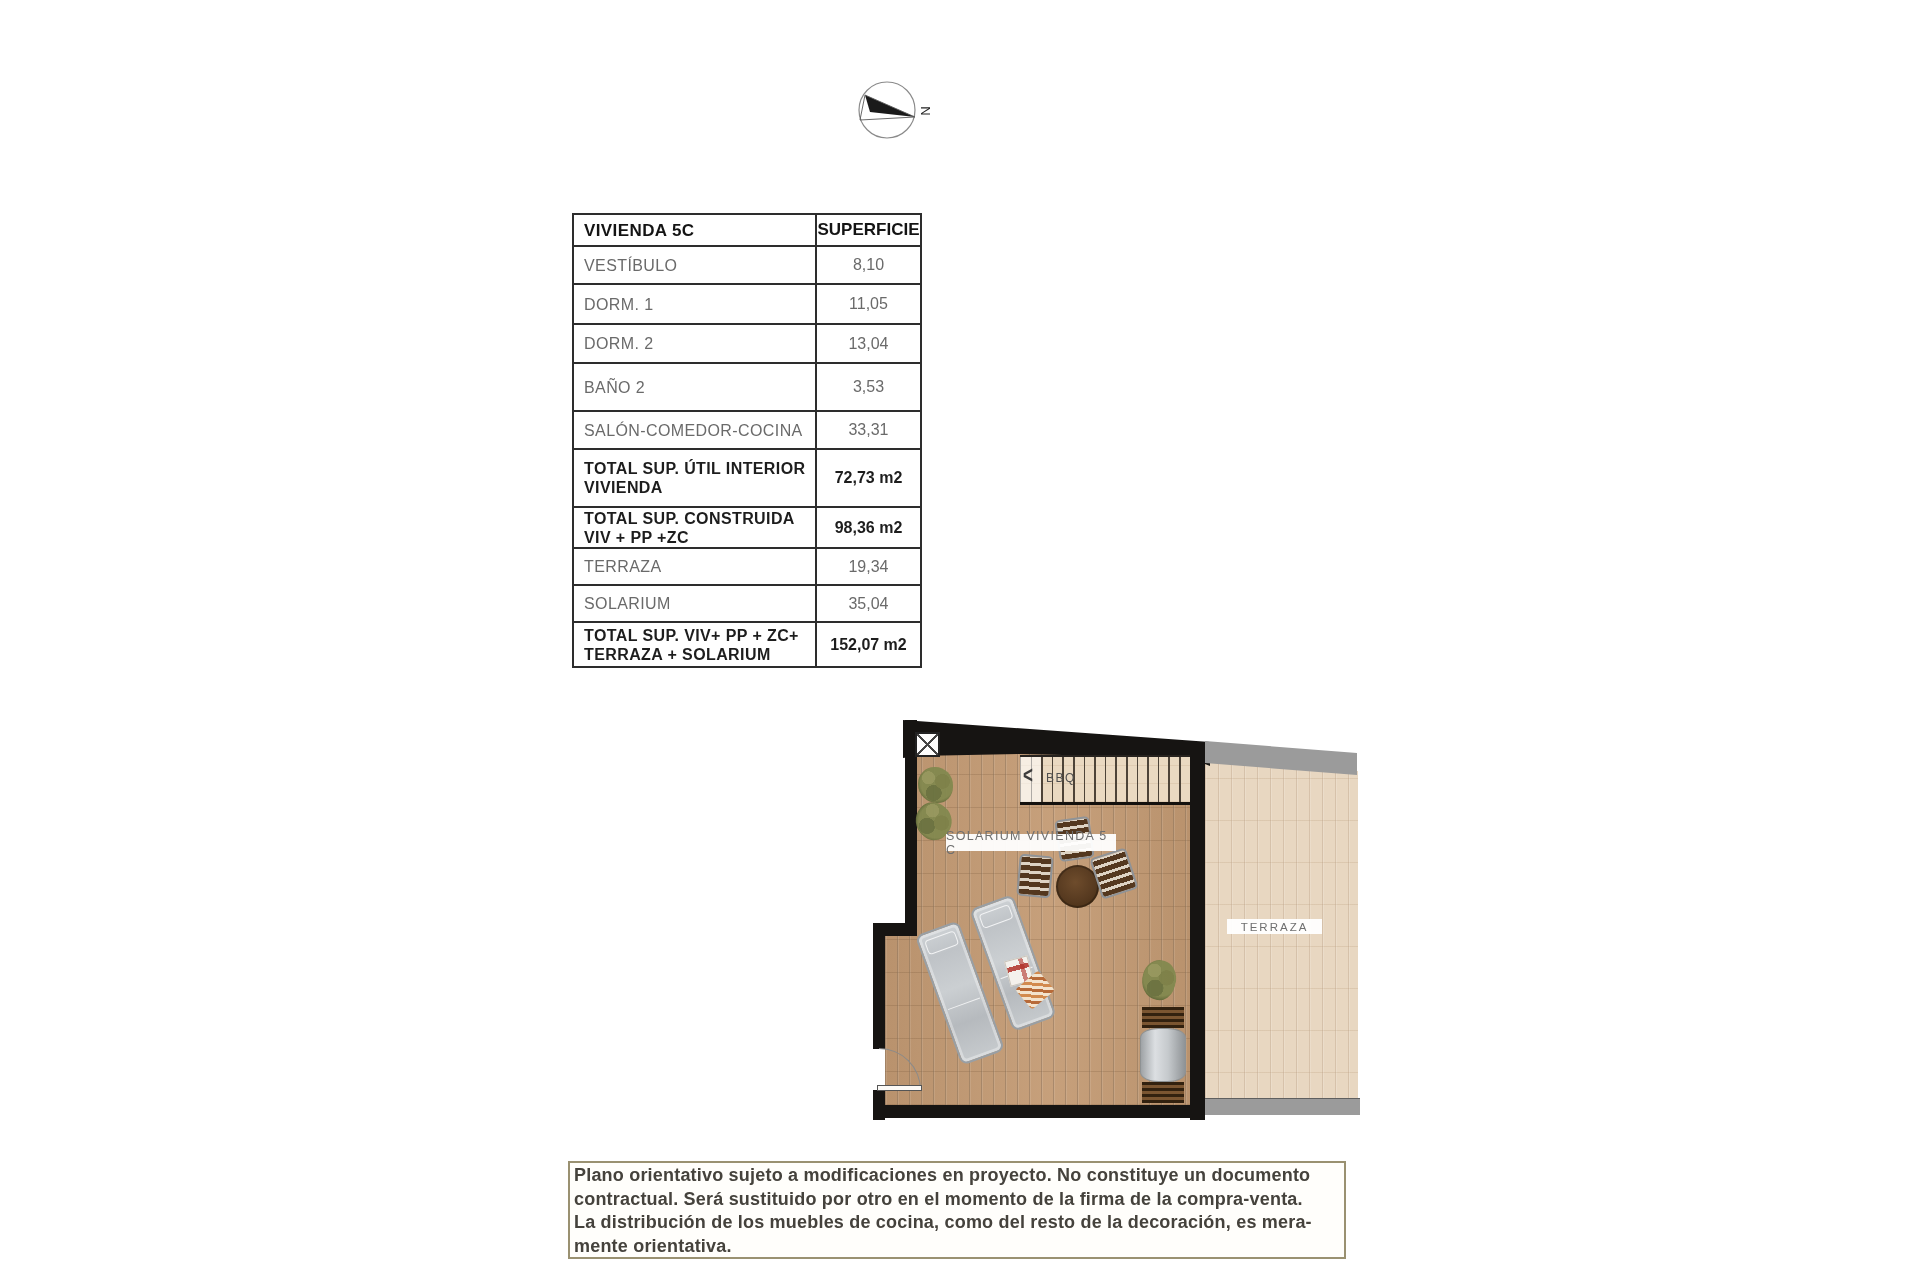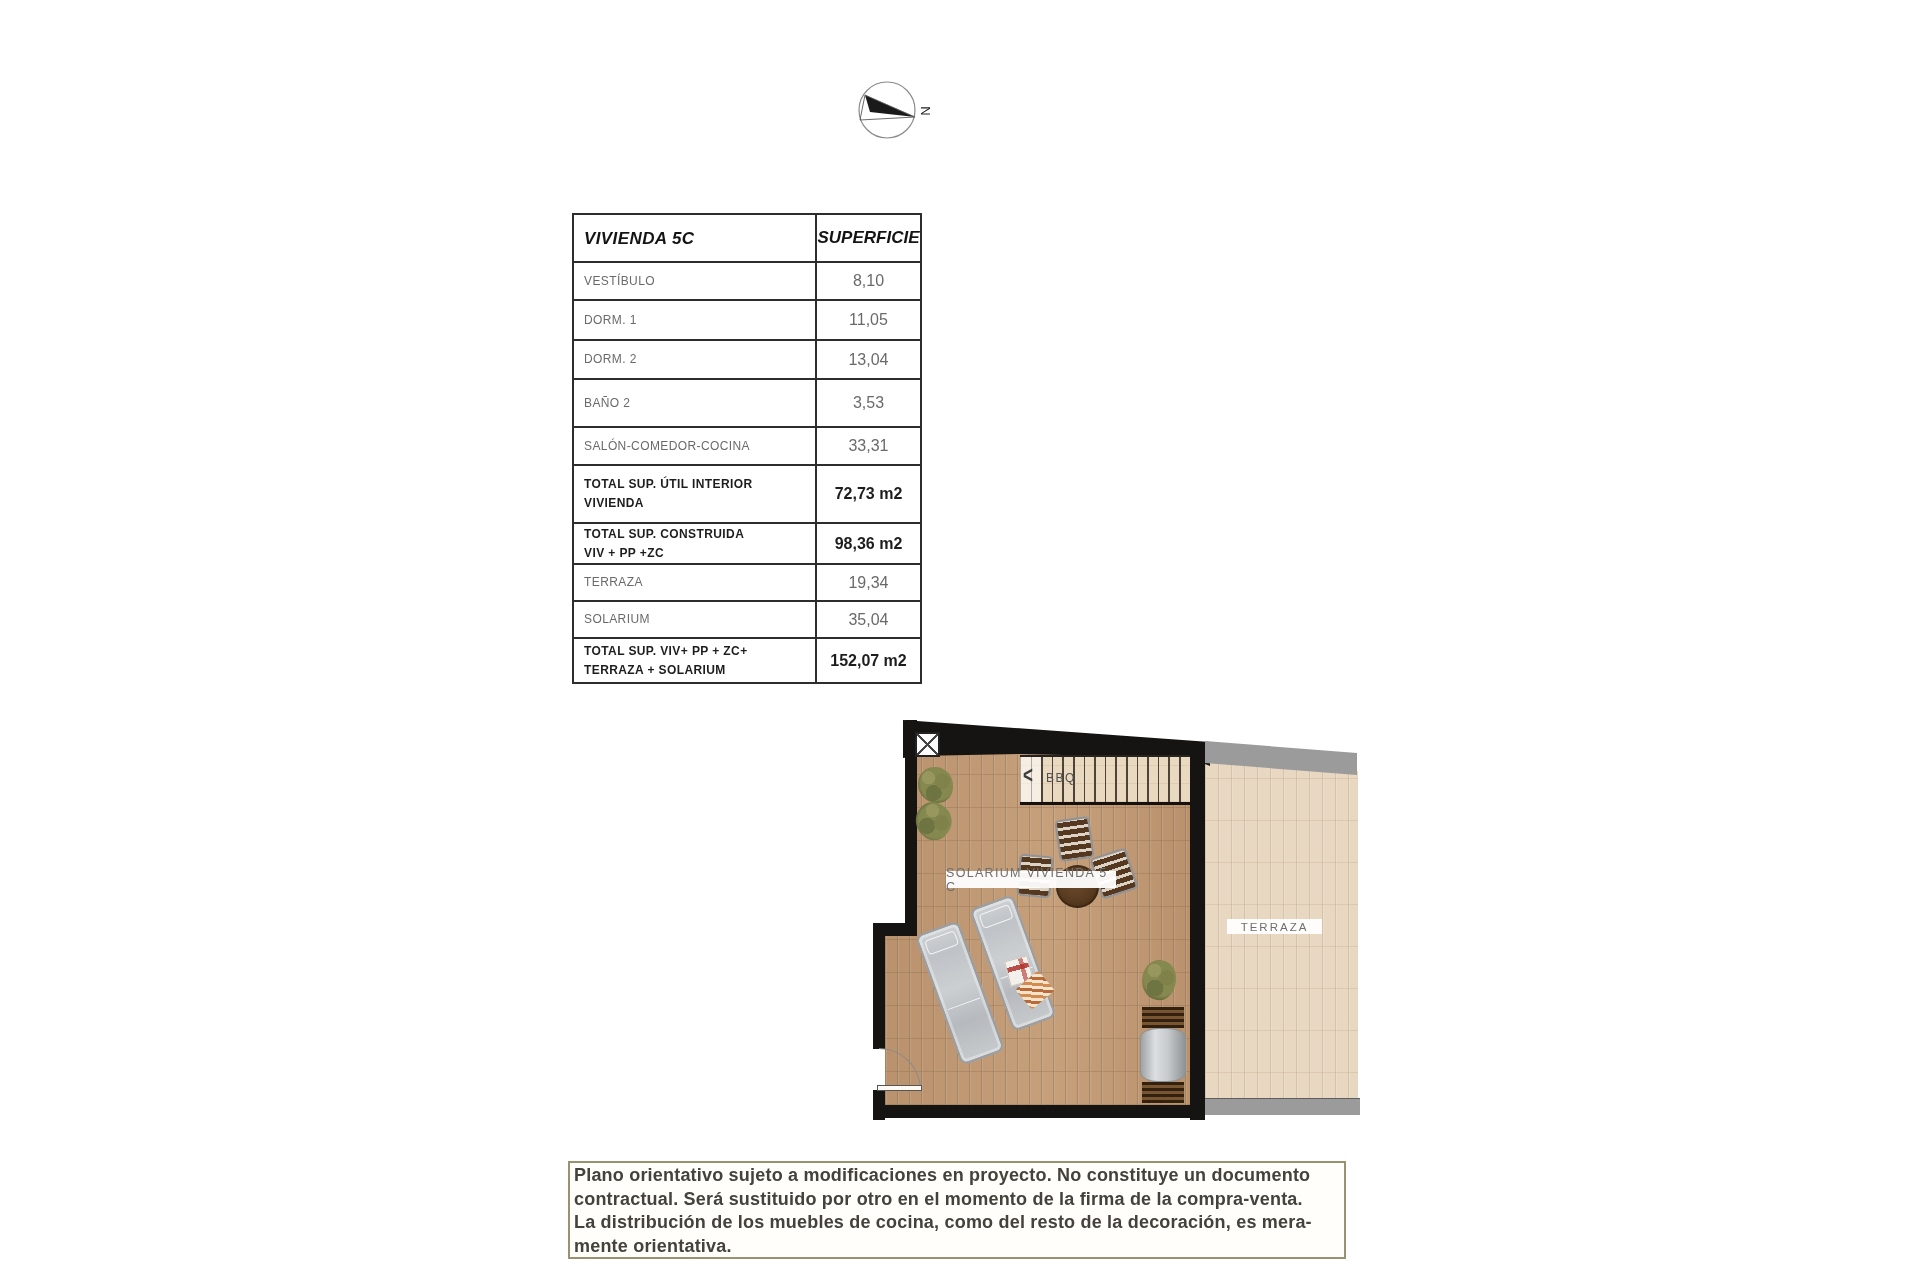--- a/index.html
+++ b/index.html
@@ -8,25 +8,25 @@
 
   
   .compass{position:absolute;left:850px;top:70px;width:90px;height:80px;}
 
   
   .area-table{position:absolute;left:572px;top:213px;width:350px;border:2px solid #2d2d2d;
               background:#fff;box-sizing:border-box;}
   .trow{display:flex;border-top:2px solid #2d2d2d;box-sizing:border-box;}
   .trow:first-child{border-top:none;}
   .tcell{box-sizing:border-box;display:flex;align-items:center;}
-  .tcell.lab{flex:1;padding-left:10px;font-size:12px;color:#6a6a6a;letter-spacing:.4px;
+  .tcell.lab{flex:1;padding-left:10px;font-size:16px;color:#6a6a6a;letter-spacing:.4px;
              white-space:pre-line;line-height:19px;}
   .tcell.val{width:105px;border-left:2px solid #2d2d2d;justify-content:center;
              font-size:16px;color:#6a6a6a;text-align:center;}
-  .trow.head{height:46px;font-style:italic;}
+  .trow.head{height:30px;}
   .trow.head .lab,.trow.head .val{font-weight:bold;color:#141414;font-size:17px;}
   .trow.b .lab,.trow.b .val{font-weight:bold;color:#1d1d1d;}
   .r0{height:38px}.r1{height:40px}.r2{height:42px}.r3{height:39px}.r4{height:48px}
   .r5{height:38px}.r6{height:58px}.r7{height:41px}.r8{height:37px}.r9{height:37px}.r10{height:45px}
 
   
   .plan{position:absolute;left:870px;top:715px;width:495px;height:440px;}
   .plan *{position:absolute;box-sizing:border-box;}
 
   .wood-dark{background-color:#c39a73;
@@ -67,21 +67,21 @@
   .stairs{left:150px;top:40px;width:170px;height:50px;background-color:#ead9c1;z-index:3;
     background-image:repeating-linear-gradient(90deg,#4d4338 0 1.5px, rgba(0,0,0,0) 1.5px 10.6px),
       repeating-linear-gradient(0deg, rgba(150,110,70,.12) 0 1px, rgba(0,0,0,0) 1px 18px);
     border-top:2px solid #26221e;border-bottom:3px solid #14110e;}
   .stairs-start{left:0;top:0;width:21px;height:45px;background:rgba(255,255,255,.55);}
   .stairs-arrow{left:3px;top:9px;font-size:17px;color:#3c3c3c;font-weight:bold;transform:scaleY(1.4);}
   .bbq-label{left:26px;top:14px;font-size:12px;color:#4f4f4f;letter-spacing:1.5px;}
 
   .plan-label{background:rgba(255,255,255,.95);color:#6f6f6f;display:flex;align-items:center;
     justify-content:center;z-index:6;}
-  .label-solarium{left:76px;top:119px;width:170px;height:17px;font-size:12.5px;letter-spacing:1.3px;margin-top:37px;}
+  .label-solarium{left:76px;top:119px;width:170px;height:17px;font-size:12.5px;letter-spacing:1.3px;}
   .label-terraza{left:357px;top:204px;width:95px;height:15px;font-size:11.5px;letter-spacing:2px;}
 
   .round-table{left:186px;top:150px;width:43px;height:43px;border-radius:50%;z-index:4;
     background:radial-gradient(circle at 45% 40%, #6e4c2c, #573a20 55%, #40290f);
     box-shadow:inset 0 0 0 2px rgba(0,0,0,.25);}
   .chair{border:2px solid #8f9397;border-radius:5px;z-index:4;
     background:repeating-linear-gradient(0deg,#54381f 0 5px,#ddd3c4 5px 8px);}
   .chair-top{left:187px;top:103px;width:35px;height:42px;transform:rotate(-8deg);}
   .chair-left{left:148px;top:140px;width:34px;height:42px;transform:rotate(5deg);}
   .chair-right{left:225px;top:137px;width:38px;height:43px;transform:rotate(-18deg);}

